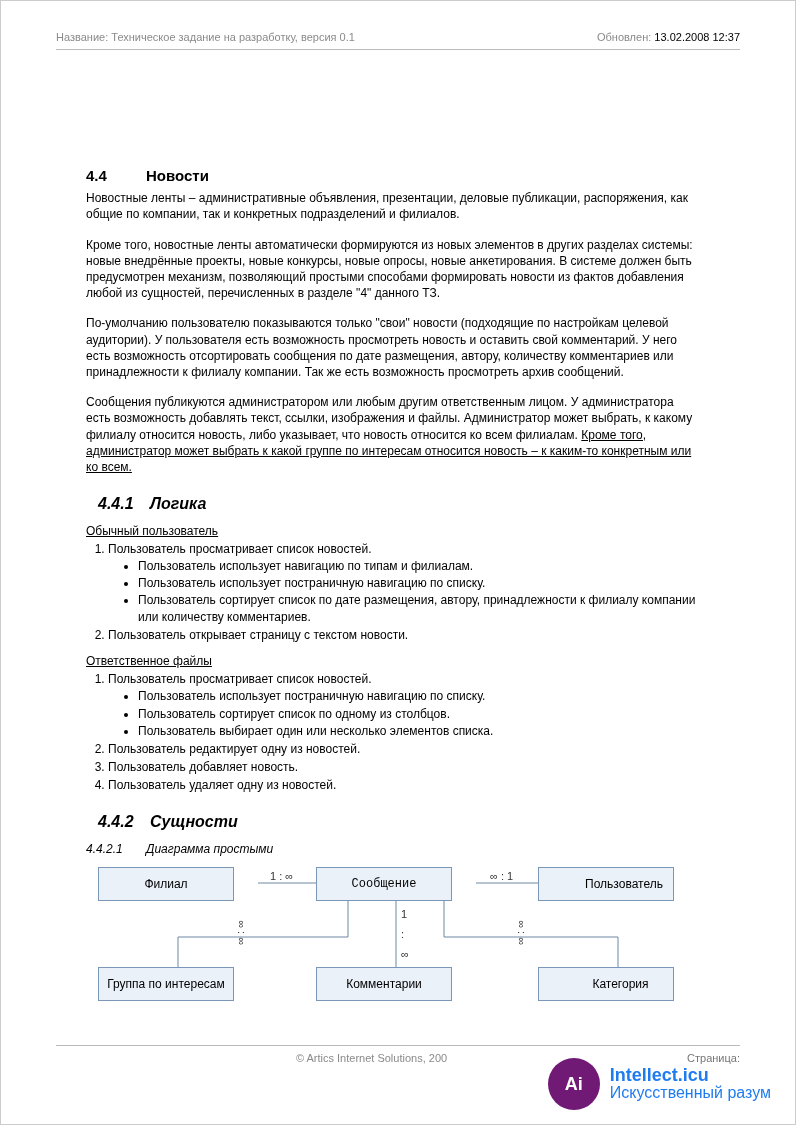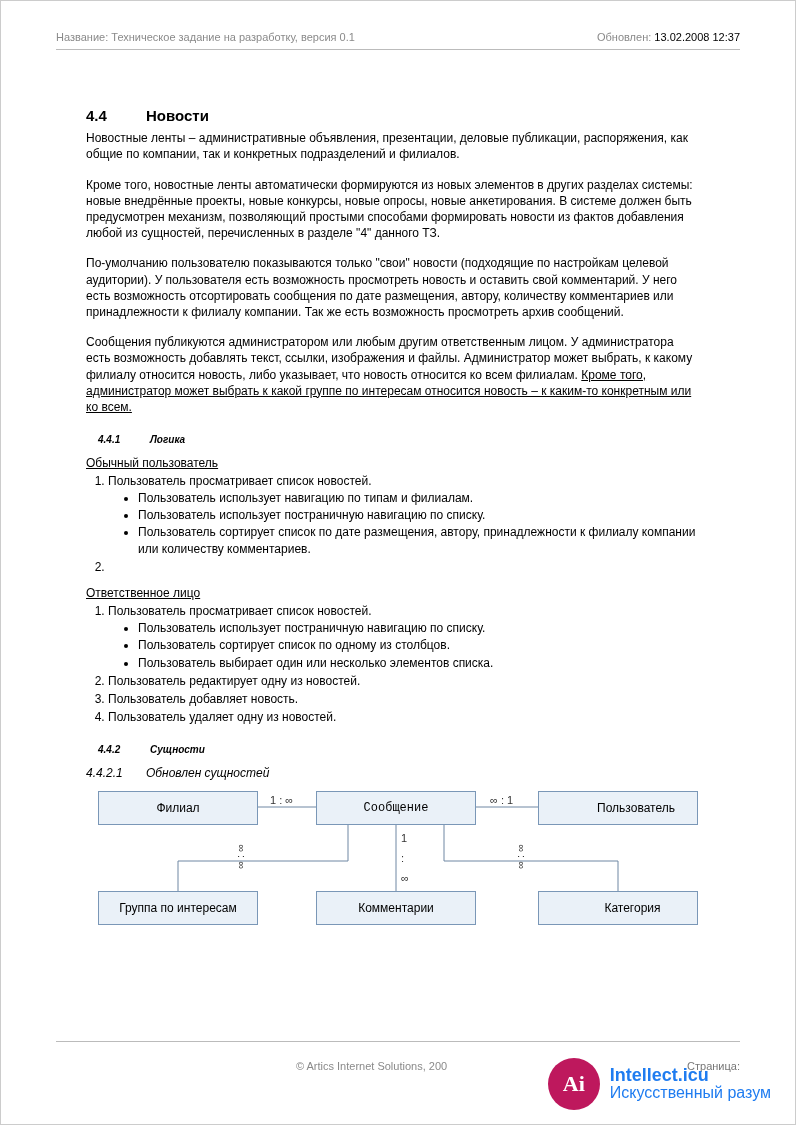--- a/index.html
+++ b/index.html
@@ -18,37 +18,37 @@
     padding: 30px 55px 0 55px;
   }
   .hdr {
     display: flex;
     justify-content: space-between;
     align-items: baseline;
     color: #8a8a8a;
     font-size: 11px;
     border-bottom: 1px solid #bbb;
     padding-bottom: 6px;
-    margin-bottom: 56px;
+    margin-bottom: 88px;
   }
   .hdr .right .lbl { color:#8a8a8a; }
   .hdr .right .val { color:#000; }
   .content {
     padding: 0 30px;
     font-size: 12px;
     line-height: 1.35;
   }
   h2.sec {
     font-size: 15px;
     font-weight: bold;
     margin: 0 0 4px 0;
   }
-  h2.sec .num { display:inline-block; width:60px; }
+  h2.sec .num { display:inline-block; width:60px;margin-top:28px; }
   h3.sub {
-    font-size: 10px;
+    font-size: 16px;
     font-weight: bold;
     font-style: italic;
     margin: 18px 0 8px 12px;
   }
   h3.sub .num { display:inline-block; width:52px; font-style: italic; }
   h4.subsub {
     font-size: 12px;
     font-style: italic;
     font-weight: normal;
     margin: 6px 0 10px 0;
@@ -69,62 +69,62 @@
     width: 600px;
     height: 150px;
     font-size: 12px;
   }
   .erd .box {
     position: absolute;
     border: 1px solid #7a97b7;
     background: #eaf1f8;
     text-align: center;
     padding: 8px 0;
-    width: 160px;
+    width: 136px;
   }
   .erd .filial   { left: 0;    top: 0; }
   .erd .message  { left: 218px; top: 0; font-family: Liberation Mono, monospace; }
   .erd .user     { left: 440px; top: 0; padding-left: 36px; }
   .erd .group    { left: 0;    top: 100px; text-align: center; }
   .erd .comments { left: 218px; top: 100px; }
   .erd .category { left: 440px; top: 100px; padding-left: 29px; }
   .erd svg { position:absolute; left:0; top:0; width:600px; height:150px; overflow:visible; }
   .erd .card { position:absolute; font-size:11px; color:#333; background:transparent; }
 
   
   .ftr {
     position: absolute;
     left: 55px; right: 55px;
-    bottom: 52px;
+    bottom: 60px;
     border-top: 1px solid #bbb;
-    padding-top: 18px;
+    padding-top: 6px;
     font-size: 11px;
     color: #8a8a8a;
     display: flex;
     justify-content: space-between;
   }
   .ftr .copy { flex:1; text-align:center; }
   .ftr .page-lbl { color:#777; }
 
   
   .wm {
     position: absolute;
     right: 24px;
     bottom: 14px;
     display: flex;
     align-items: center;
     gap: 10px;
   }
   .wm .circ {
     width: 52px; height: 52px;
     border-radius: 50%;
-    background: #be185d;
+    background: #701a75;
     color: #fff;
     display:flex; align-items:center; justify-content:center;
-    font-weight: bold; font-size: 22px; font-family: Liberation Serif, serif;
+    font-weight: bold; font-size: 18px;
   }
   .wm .txt .t1 { color:#1f7cf0; font-weight:bold; font-size:18px; line-height:1; }
   .wm .txt .t2 { color:#1f7cf0; font-size:16px; }
 </style>
 </head>
 <body>
 
 <div class="page">
   <div class="hdr">
     <div class="left">
@@ -156,43 +156,44 @@
     <ol class="steps">
       <li>
         <span>Пользователь просматривает список новостей.</span>
         <ul class="bullets">
           <li>Пользователь использует навигацию по типам и филиалам.</li>
           <li>Пользователь использует постраничную навигацию по списку.</li>
           <li>Пользователь сортирует список по дате размещения, автору, принадлежности к филиалу компании или количеству комментариев.</li>
         </ul>
       </li>
       <li>
+        <span>Пользователь открывает страницу с текстом новости.</span>
       </li>
     </ol>
 
-    <span class="role">Ответственное лицо</span>
+    <span class="role">Ответственное файлы</span>
     <ol class="steps">
       <li>
         <span>Пользователь просматривает список новостей.</span>
         <ul class="bullets">
           <li>Пользователь использует постраничную навигацию по списку.</li>
           <li>Пользователь сортирует список по одному из столбцов.</li>
           <li>Пользователь выбирает один или несколько элементов списка.</li>
         </ul>
       </li>
       <li>Пользователь редактирует одну из новостей.</li>
       <li>Пользователь добавляет новость.</li>
       <li>Пользователь удаляет одну из новостей.</li>
     </ol>
 
     <h3 class="sub">
       <span class="num">4.4.2</span><span>Сущности</span>
     </h3>
     <h4 class="subsub">
-      <span class="num">4.4.2.1</span><span>Обновлен сущностей</span>
+      <span class="num">4.4.2.1</span><span>Диаграмма простыми</span>
     </h4>
 
     <div class="erd">
       <svg>
         <g stroke="#6f87a3" stroke-width="1" fill="none">
           <line x1="160" y1="16" x2="218" y2="16"></line>
           <line x1="378" y1="16" x2="440" y2="16"></line>
           <line x1="250" y1="33" x2="250" y2="70"></line>
           <line x1="250" y1="70" x2="80" y2="70"></line>
           <line x1="80" y1="70" x2="80" y2="100"></line>

